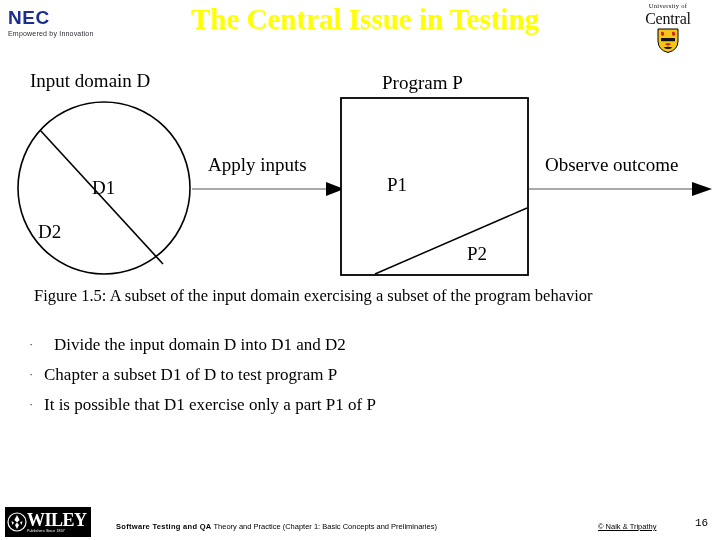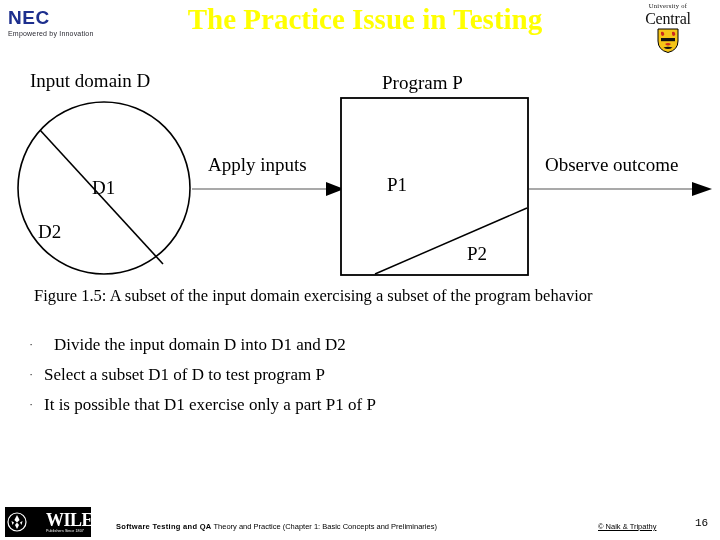--- a/index.html
+++ b/index.html
@@ -146,21 +146,21 @@
     display: flex;
     align-items: center;
     padding-left: 2px;
     box-sizing: border-box;
   }
   #wiley-emblem {
     width: 20px; height: 20px;
     flex: 0 0 20px;
   }
   #wiley-text-wrap {
-    margin-left: 19px;
+    margin-left: 0;
     line-height: 1;
   }
   #wiley-wordmark {
     font-family: "Liberation Serif", serif;
     font-weight: bold;
     font-size: 18px;
     letter-spacing: -0.5px;
     color: #ffffff;
     line-height: 18px;
   }
@@ -202,21 +202,21 @@
 </head>
 <body>
 
 <div id="slide-header">
 
   <div id="nec-logo">
     <div id="nec-wordmark">NEC</div>
     <div id="nec-tagline">Empowered by Innovation</div>
   </div>
 
-  <div id="slide-title">The Practice Issue in Testing</div>
+  <div id="slide-title">The Central Issue in Testing</div>
 
   <div id="waterloo-logo">
     <div id="waterloo-university-of">University of</div>
     <div id="waterloo-wordmark">Central</div>
     <svg id="waterloo-crest" viewBox="0 0 22 25">
       <path d="M1 1 H21 V13 Q21 22 11 24.5 Q1 22 1 13 Z" fill="#f5c518" stroke="#000000" stroke-width="1"></path>
       <path d="M4 4 q2 -1 3 1 q1 2 -1 3 q-2 0 -2 -2 Z" fill="#cc2a1e"></path>
       <path d="M15 4 q2 -1 3 1 q1 2 -1 3 q-2 0 -2 -2 Z" fill="#cc2a1e"></path>
       <rect x="4" y="10" width="14" height="3.2" fill="#111111"></rect>
       <path d="M8 16 q3 -2 6 0 q-3 3 -6 0 Z" fill="#cc2a1e"></path>
@@ -255,21 +255,21 @@
 
 <div id="figure-caption">Figure 1.5: A subset of the input domain exercising a subset of the program behavior</div>
 
 <div id="bullet-list">
   <div class="bullet-row indented">
     <span class="bullet-dot">·</span>
     <span class="bullet-text">Divide the input domain D into D1 and D2</span>
   </div>
   <div class="bullet-row">
     <span class="bullet-dot">·</span>
-    <span class="bullet-text">Select a subset D1 of D to test program P</span>
+    <span class="bullet-text">Chapter a subset D1 of D to test program P</span>
   </div>
   <div class="bullet-row">
     <span class="bullet-dot">·</span>
     <span class="bullet-text">It is possible that D1 exercise only a part P1 of P</span>
   </div>
 </div>
 
 <div id="slide-footer">
 
   <div id="wiley-logo">

